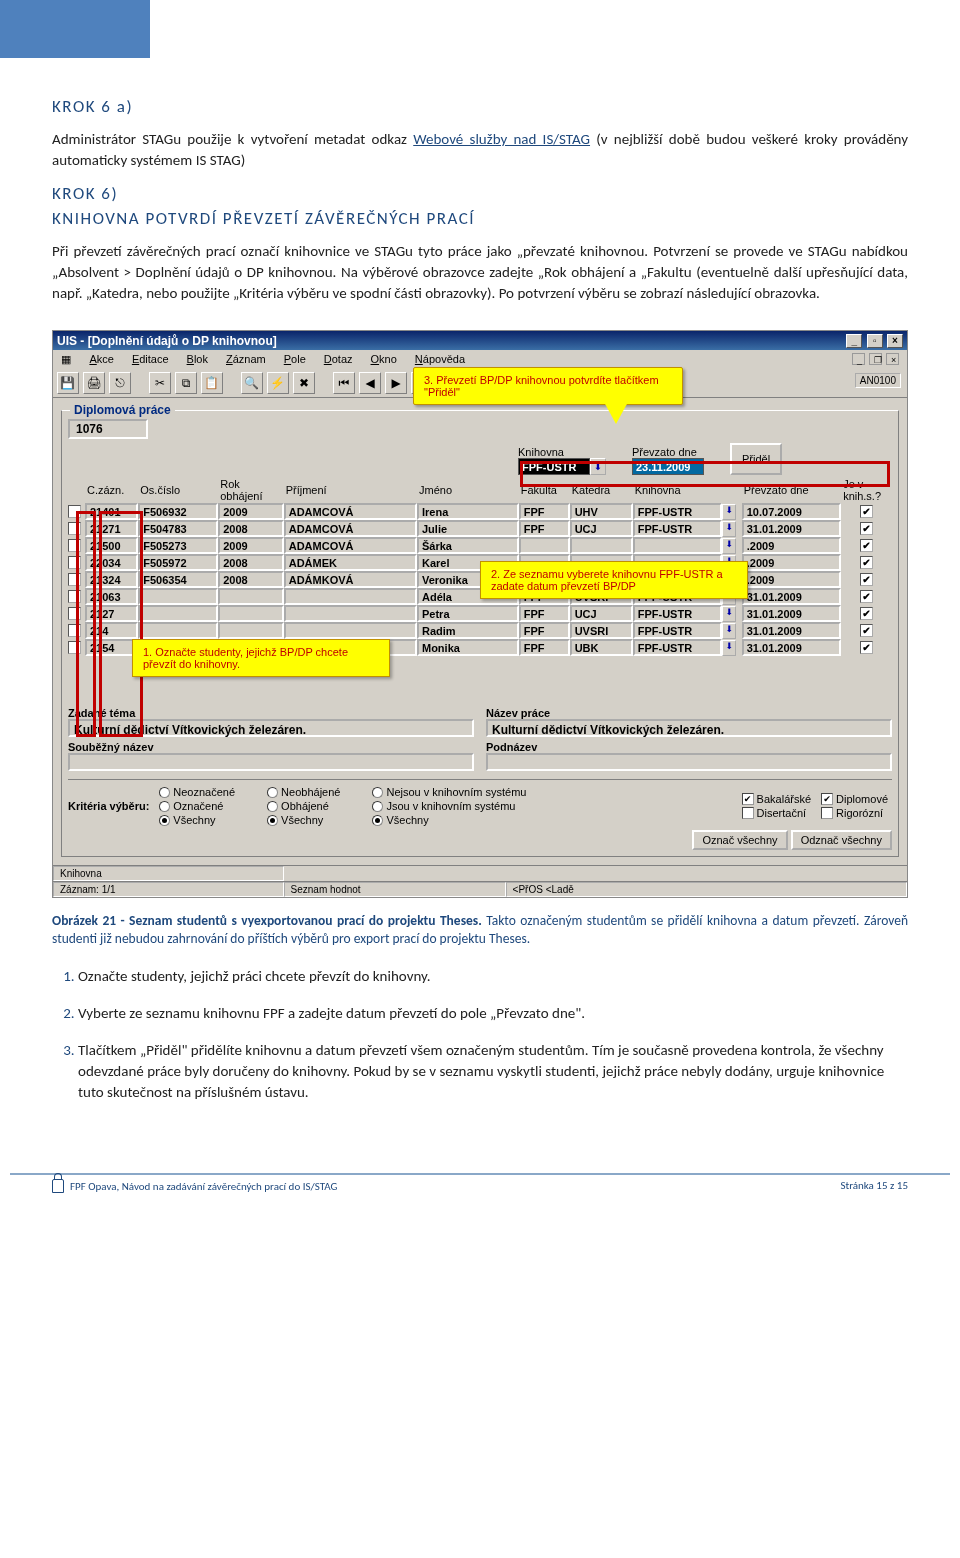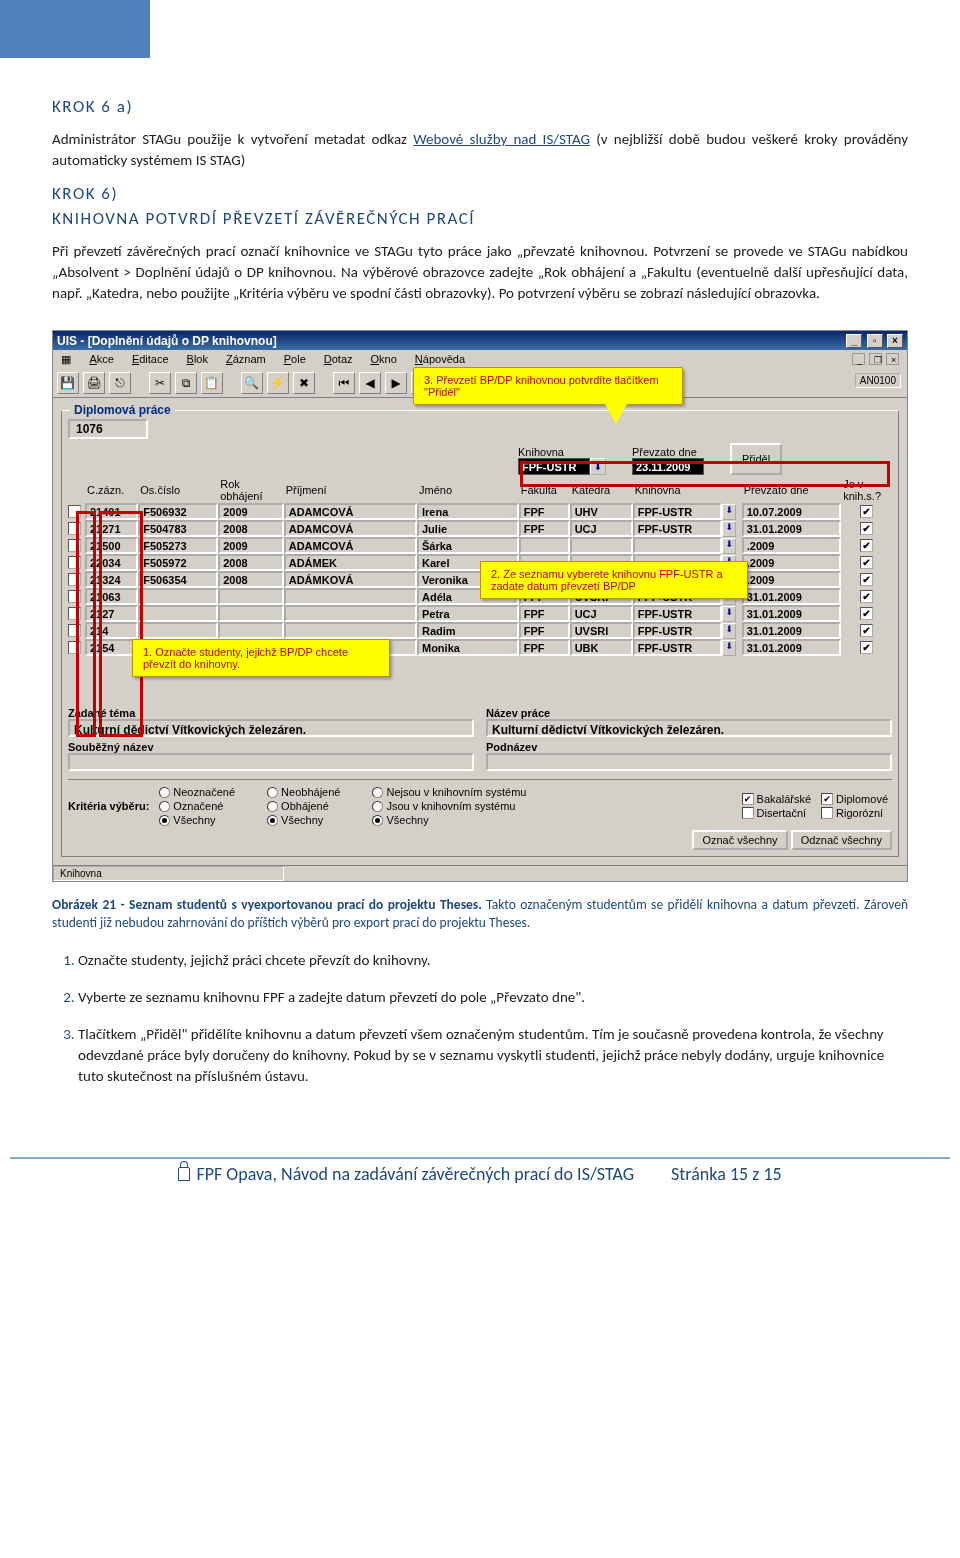--- a/index.html
+++ b/index.html
@@ -98,21 +98,21 @@
   .statusbar { border-top:1px solid #808080; background:#d4d0c8; display:flex; font-size:10px; }
   .statusbar div { border:1px inset #fff; padding:1px 6px; }
   .statusbar .s1{width:27%;} .statusbar .s2{width:26%;} .statusbar .s3{width:47%;}
 
   .caption { color:#1f497d; font-size:13.5px; font-weight:bold; margin:14px 0 18px 0; line-height:1.35;}
   .caption .norm { font-weight:normal;}
   ol.steps { padding-left:26px; font-size:15px; }
   ol.steps li { margin:16px 0; color:#222; line-height:1.4;}
   ol.steps li::marker { color:#1f497d; }
 
-  .footer { border-top:2px solid #8aa8c8; margin:36px 10px 0 10px; padding:4px 42px 22px 42px; display:flex; justify-content:center; color:#1f497d; font-size:18px;gap:37px;}
+  .footer { border-top:2px solid #8aa8c8; margin:36px 10px 0 10px; padding:4px 42px 22px 42px; display:flex; justify-content:space-between; color:#1f497d; font-size:11px;gap:37px;}
   .footer .lockline { display:flex; align-items:center; gap:6px;}
   .lock-icon { width:12px; height:14px; border:1.5px solid #1f497d; border-radius:2px 2px 0 0; position:relative; }
   .lock-icon::before{ content:""; position:absolute; width:6px; height:6px; border:1.5px solid #1f497d; border-bottom:none; border-radius:4px 4px 0 0; top:-7px; left:1px;}
 </style>
 </head>
 <body>
 
 <div class="blue-bar"></div>
 
 <div class="content">
@@ -187,21 +187,21 @@
           <div>
             <div class="lbl">Knihovna</div>
             <div class="lov">
               <input value="FPF-USTR" style="">
               <span class="btn">⬇</span>
             </div>
           </div>
           <div>
             <div class="lbl">Převzato dne</div>
             <div class="lov">
-              <input style="background: #000000; color: rgb(255, 255, 255);" value="23.11.2009">
+              <input style="background: #0369a1; color: rgb(255, 255, 255);" value="23.11.2009">
             </div>
           </div>
           <button class="winbtn">Přiděl</button>
         </div>
 
         <div id="redbox-pridel" class="redbox"></div>
 
         <table class="grid">
           <thead>
             <tr>
@@ -601,20 +601,25 @@
         <div style="text-align:right; margin-top:4px;">
           <button class="obtn">Označ všechny</button>
           <button class="obtn">Odznač všechny</button>
         </div>
       </div>
     </div>
 
     <div class="statusbar">
       <div class="s1">Knihovna</div>
     </div>
+    <div class="statusbar">
+      <div class="s1">Záznam: 1/1</div>
+      <div class="s2">Seznam hodnot</div>
+      <div class="s3">&lt;PřOS &lt;Ladě</div>
+    </div>
   </div>
 
   <p class="caption">
     <span>Obrázek 21 - Seznam studentů s vyexportovanou prací do projektu Theses.</span><span class="norm"> Takto označeným studentům se přidělí knihovna a datum převzetí. Zároveň studenti již nebudou zahrnování do příštích výběrů pro export prací do projektu Theses.</span>
   </p>
 
   <ol class="steps">
     <li>Označte studenty, jejichž práci chcete převzít do knihovny.</li>
     <li>Vyberte ze seznamu knihovnu FPF a zadejte datum převzetí do pole „Převzato dne".</li>
     <li>Tlačítkem „Přiděl" přidělíte knihovnu a datum převzetí všem označeným studentům. Tím je současně provedena kontrola, že všechny odevzdané práce byly doručeny do knihovny. Pokud by se v seznamu vyskytli studenti, jejichž práce nebyly dodány, urguje knihovnice tuto skutečnost na příslušném ústavu.</li>

